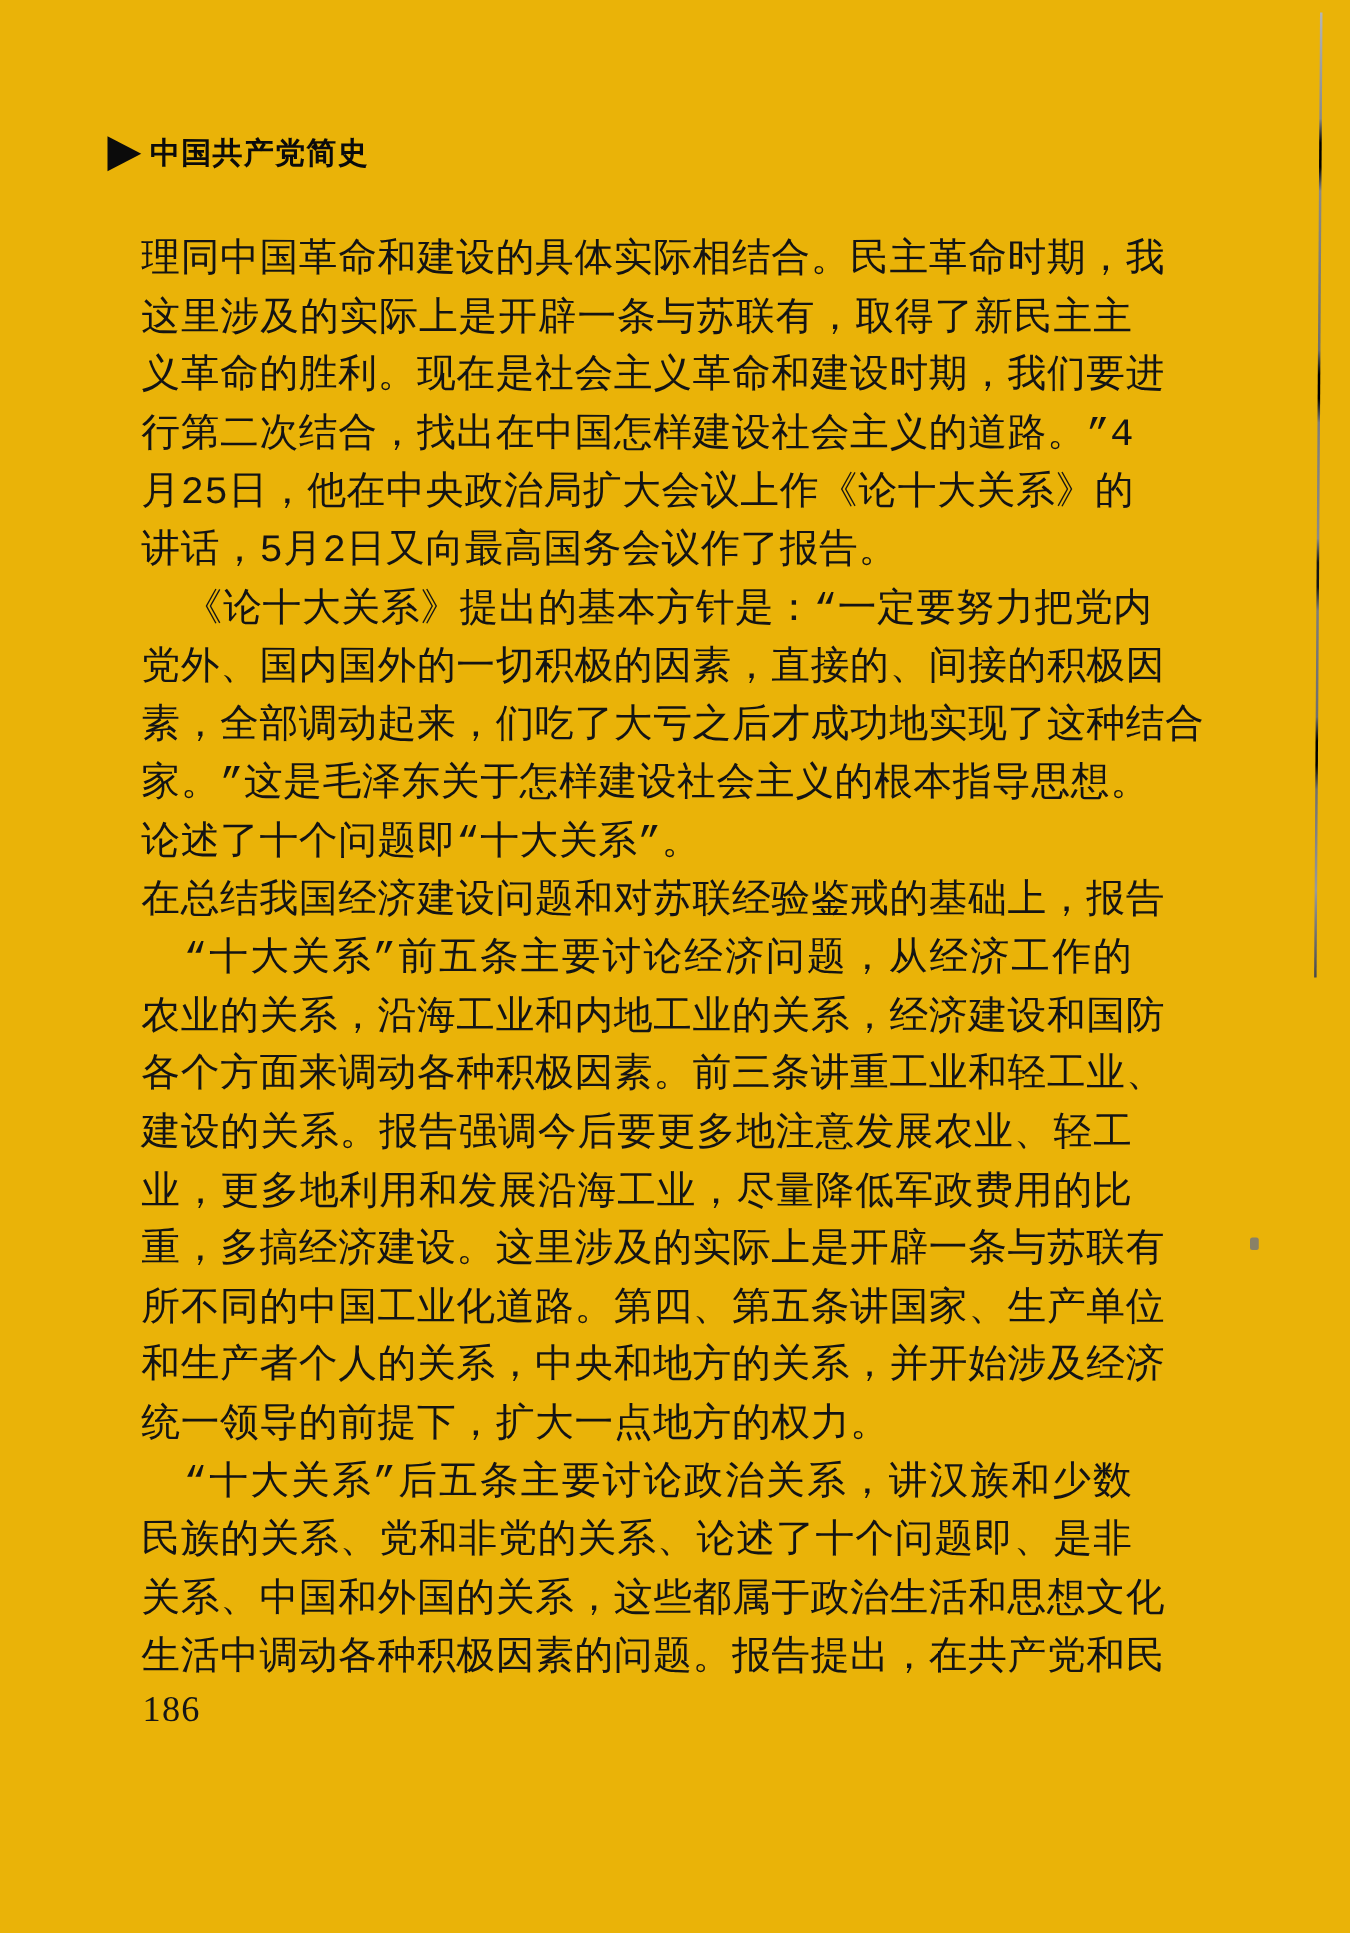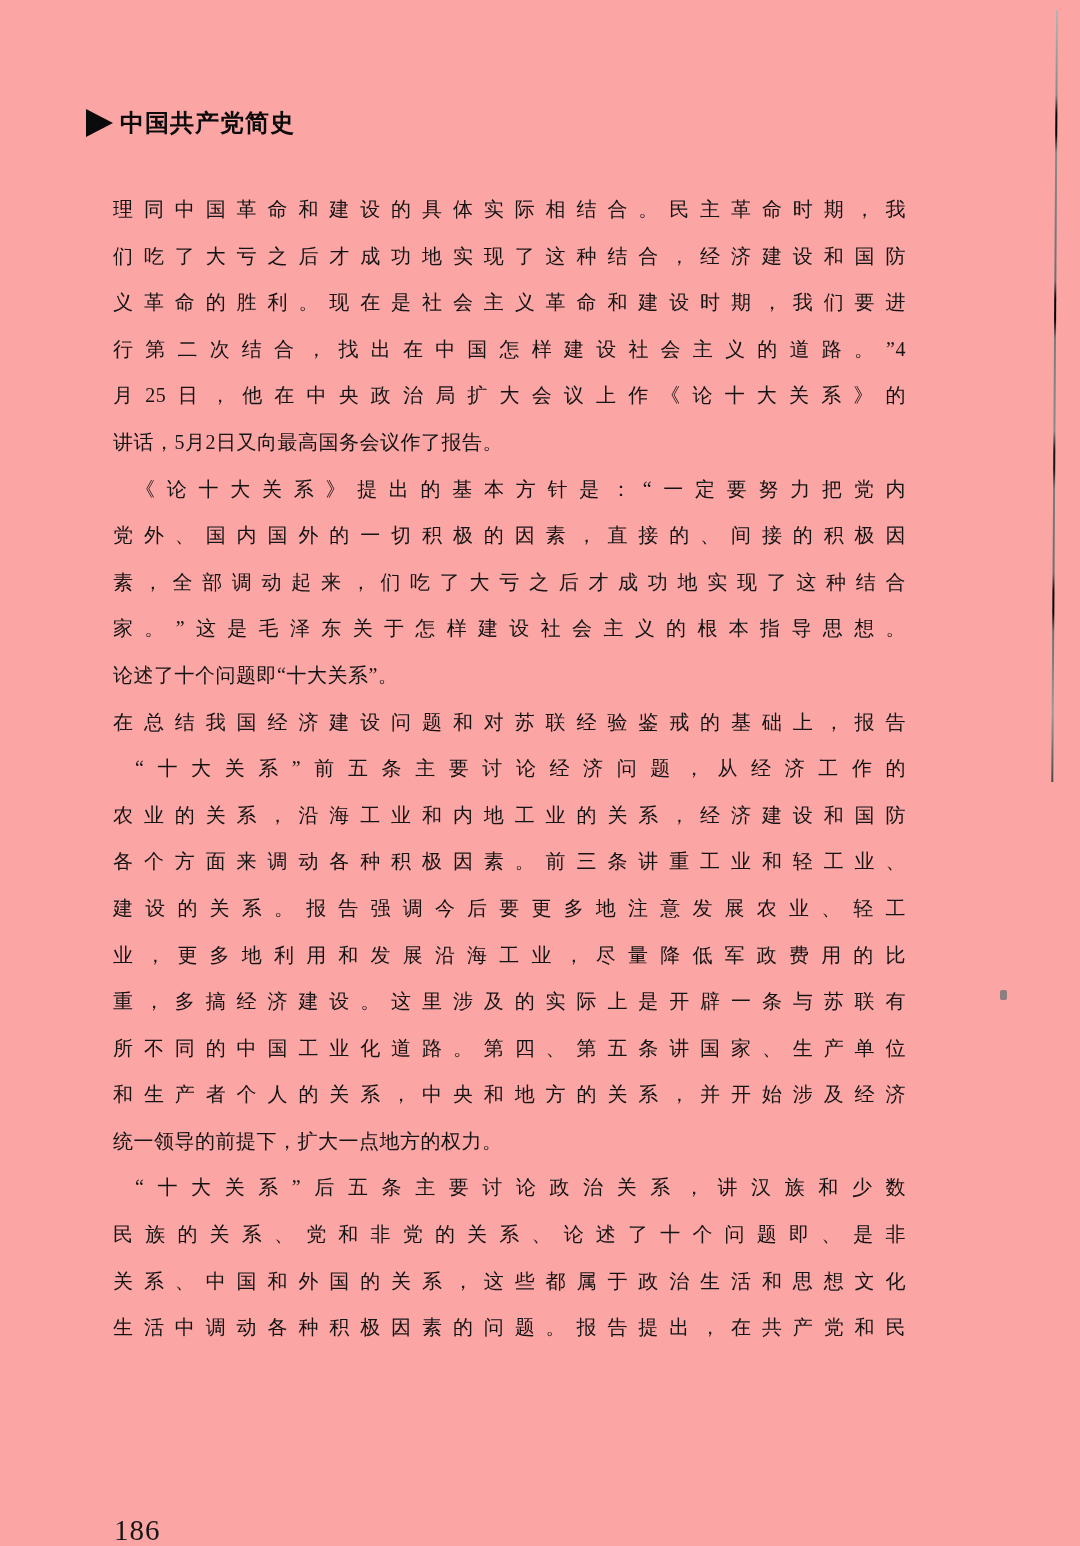--- a/index.html
+++ b/index.html
@@ -1,20 +1,20 @@
 <!DOCTYPE html>
 <html><head>
 <meta charset="utf-8">
 <style>
   html,body { margin:0; padding:0; background:#e8e8e8; }
   .page {
     position:relative;
     width:1080px; height:1546px;
     margin:0 auto;
-    background:#fca5a5;
+    background:#eab308;
     overflow:hidden;
     font-family:"Liberation Serif","DejaVu Serif",serif;
   }
   
   .header {
     position:absolute; left:86px; top:108px;
     display:flex; align-items:center; gap:7px;
     font-family:"Liberation Sans","DejaVu Sans",sans-serif;
   }
   .tri {
@@ -23,34 +23,34 @@
     border-top:14px solid transparent;
     border-bottom:14px solid transparent;
   }
   .header-title {
     font-size:24px; font-weight:700; color:#0b0b0b; letter-spacing:1px;
     line-height:30px;
   }
   
   .body-text {
     position:absolute; left:113px; top:186px; width:793px;
-    font-size:20px; line-height:46.6px; color:#141414;
+    font-size:31px; line-height:46.6px; color:#141414;font-family:Liberation Mono, monospace;
   }
   .line {
     height:46.6px;
     text-align:justify;
     text-align-last:justify;
     letter-spacing:0.5px;
     white-space:nowrap;
   }
   .line.nojust { text-align-last:left; }
   .line.indent { text-indent:1.1em; }
   
   .pageno {
-    position:absolute; left:114px; top:1514px;
+    position:absolute; left:114px; top:1352px;
     font-size:29px; color:#161616; letter-spacing:1px;
   }
   
   .artifact-line {
     position:absolute; left:1056px; top:10px;
     width:2px; height:772px;
     transform:rotate(0.35deg); transform-origin:top center;
     background:linear-gradient(to bottom,
       #b5b5b5 0%, #8a8a8a 11%, #000 13.5%, #000 16%, #8a8a8a 18.5%,
       #6f6f6f 35%, #000 37.5%, #000 40%, #7d7d7d 42.5%,
@@ -69,21 +69,21 @@
 
 <div class="page">
 
   <div class="header">
     <span class="tri"></span>
     <span class="header-title">中国共产党简史</span>
   </div>
 
   <div class="body-text">
       <div class="line">理同中国革命和建设的具体实际相结合。民主革命时期，我</div>
-      <div class="line">们吃了大亏之后才成功地实现了这种结合，经济建设和国防</div>
+      <div class="line">这里涉及的实际上是开辟一条与苏联有，取得了新民主主</div>
       <div class="line">义革命的胜利。现在是社会主义革命和建设时期，我们要进</div>
       <div class="line">行第二次结合，找出在中国怎样建设社会主义的道路。”4</div>
       <div class="line">月25日，他在中央政治局扩大会议上作《论十大关系》的</div>
       <div class="line nojust">讲话，5月2日又向最高国务会议作了报告。</div>
       <div class="line indent">《论十大关系》提出的基本方针是：“一定要努力把党内</div>
       <div class="line">党外、国内国外的一切积极的因素，直接的、间接的积极因</div>
       <div class="line">素，全部调动起来，们吃了大亏之后才成功地实现了这种结合</div>
       <div class="line">家。”这是毛泽东关于怎样建设社会主义的根本指导思想。</div>
       <div class="line nojust">论述了十个问题即“十大关系”。</div>
       <div class="line">在总结我国经济建设问题和对苏联经验鉴戒的基础上，报告</div>

